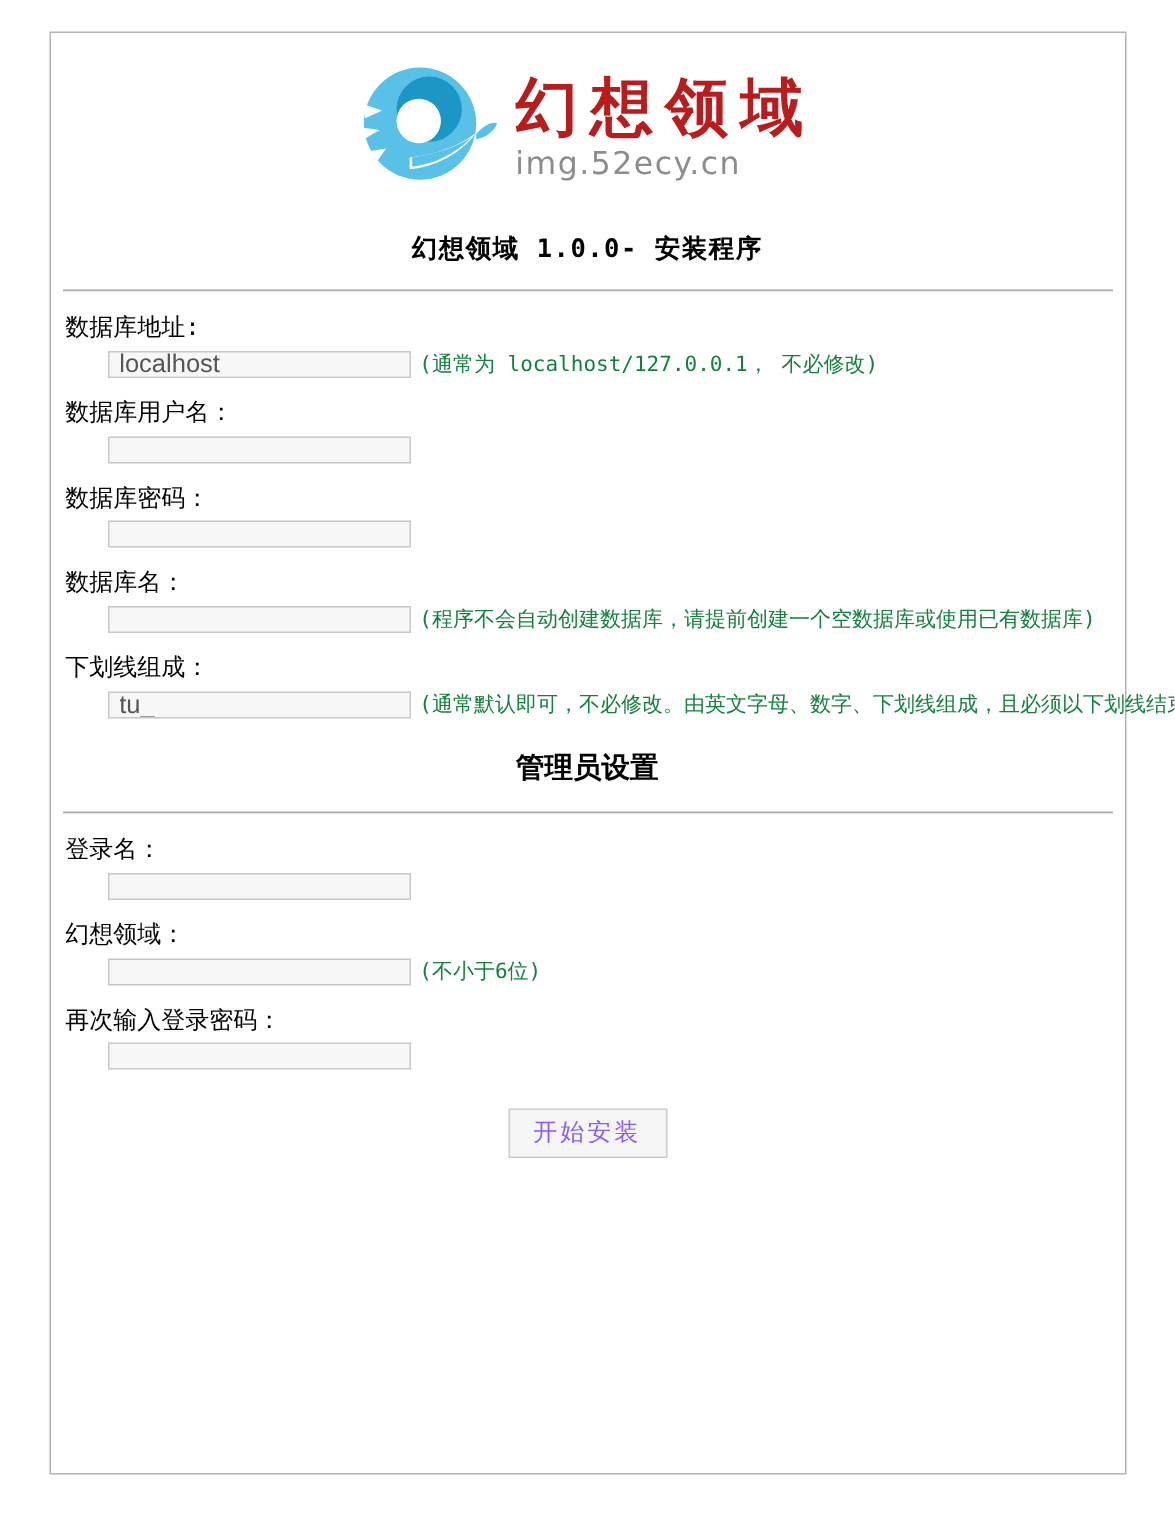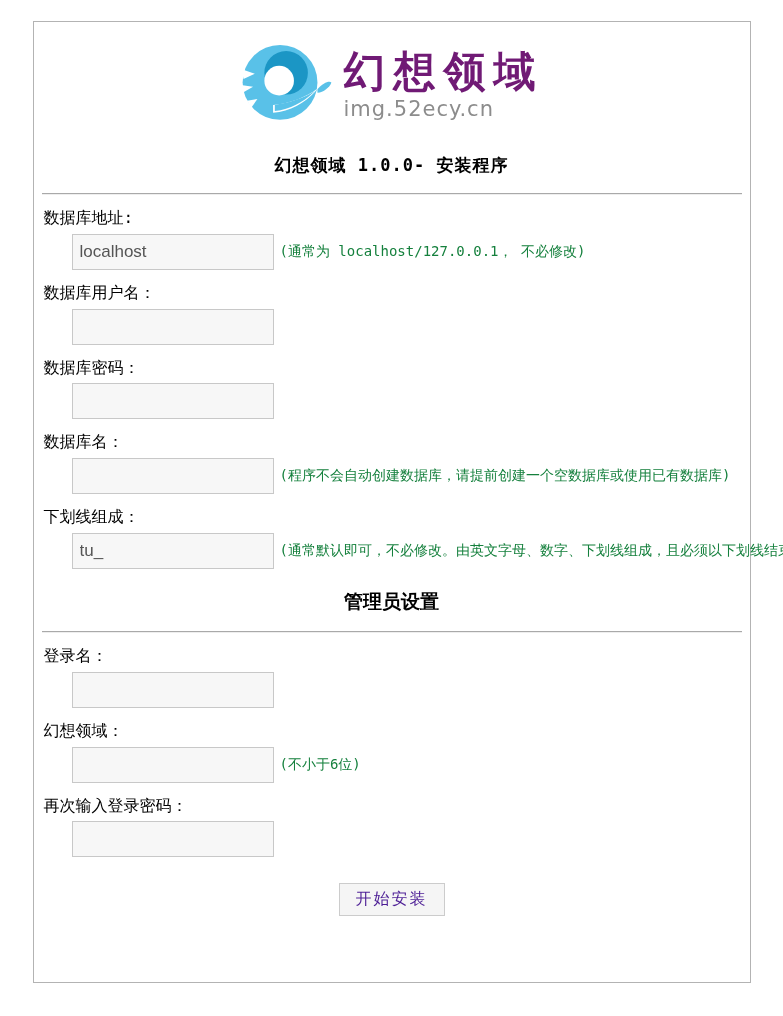--- a/index.html
+++ b/index.html
@@ -23,21 +23,21 @@
     align-items: center;
     gap: 10px;
     margin-top: 2px;
   }
   .logo-icon { display: block; }
   .logo-text { display: flex; flex-direction: column; }
   .logo-brand {
     font-family: "DejaVu Sans", sans-serif;
     font-size: 42px;
     font-weight: bold;
-    color: #701a75;
+    color: #b91c1c;
     letter-spacing: 8px;
     line-height: 1.1;
   }
   .logo-domain {
     font-family: "DejaVu Sans", sans-serif;
     font-size: 21px;
     color: #8c8c8c;
     margin-top: 1px;
     letter-spacing: 1px;
   }
@@ -70,21 +70,21 @@
     padding-left: 4px;
     line-height: 1.3;
   }
   .field-control {
     display: flex;
     align-items: center;
     margin-top: 5px;
   }
   .text-input {
     width: 202px;
-    height: 36px;
+    height: 18px;
     margin-left: 32px;
     border: 1px solid #c8c8c8;
     background: #f7f7f7;
     font-family: "Liberation Sans", sans-serif;
     font-size: 17px;
     color: #555;
     padding: 2px 7px;
     outline: none;
   }
   .hint {
@@ -94,21 +94,21 @@
     white-space: nowrap;
   }
   
   .button-row {
     text-align: center;
     margin-top: 26px;
   }
   .submit-btn {
     font-family: "DejaVu Sans Mono", "DejaVu Sans", sans-serif;
     font-size: 16px;
-    color: #4c1d95;
+    color: #8b5cf6;
     background: #f5f5f5;
     border: 1px solid #cccccc;
     padding: 5px 16px;
     letter-spacing: 2px;
     cursor: pointer;
   }
 </style>
 </head>
 <body>
 

